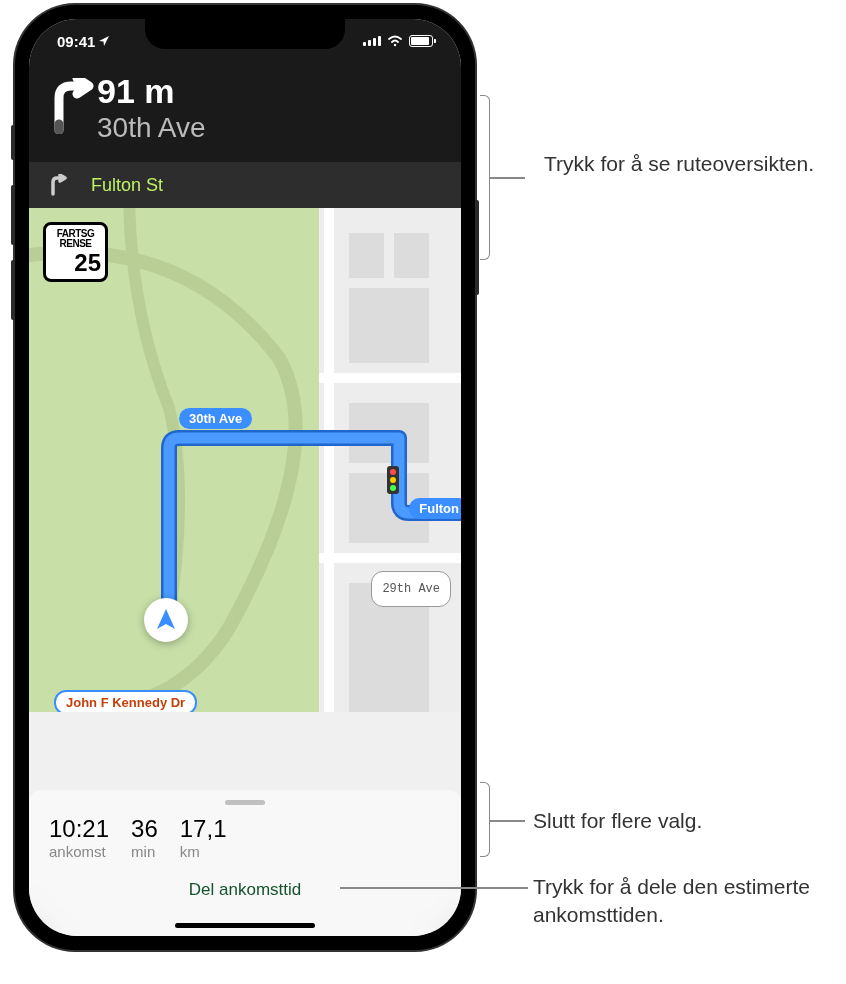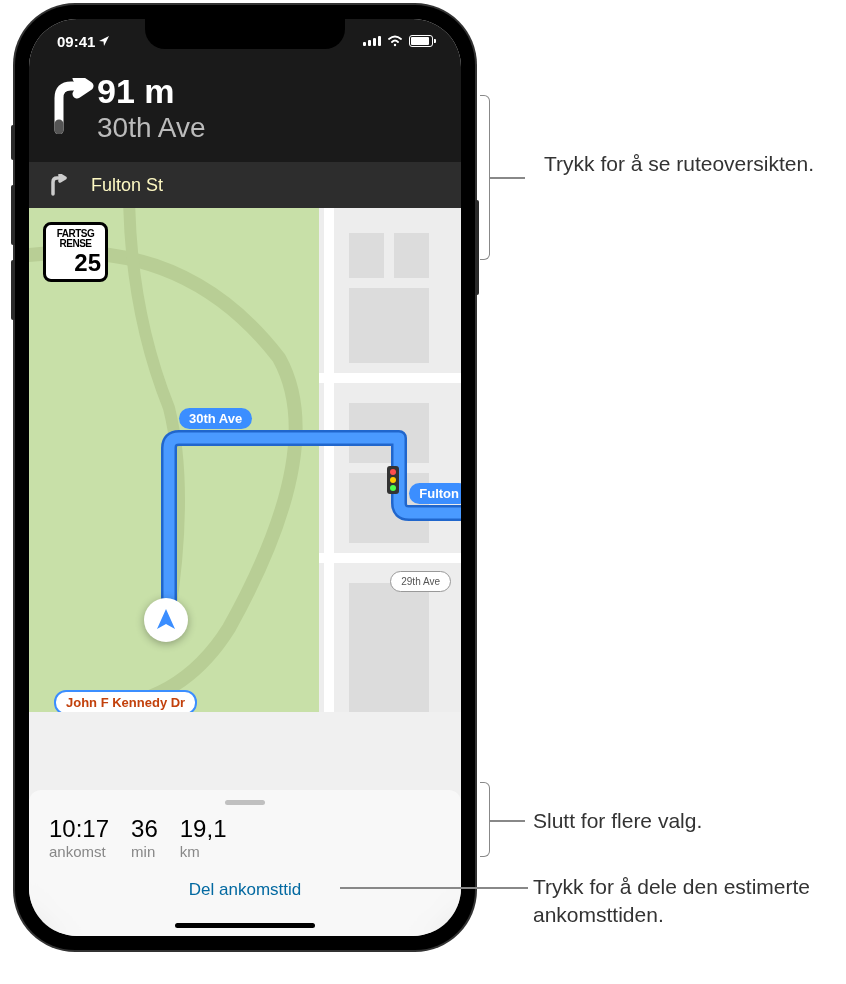--- a/index.html
+++ b/index.html
@@ -174,21 +174,21 @@
       color: #fff;
       padding: 12px 20px;
       display: flex;
       align-items: center;
       gap: 22px;
     }
     
     .next-street {
       font-size: 18px;
       font-weight: 400;
-      color: #fef9c3;
+      color: #bef264;
     }
     
     .map-area {
       position: relative;
       height: 504px;
       background: linear-gradient(135deg, #cce5b8 0%, #b8d99a 40%, #cce5b8 60%, #e8e8e8 70%);
       overflow: hidden;
     }
     
     .park-bg {
@@ -257,25 +257,26 @@
       background: #3b8eff;
       color: #fff;
       border: none;
     }
     
     .map-label-gray {
       position: absolute;
       background: #fff;
       border: 1.5px solid #999;
       color: #555;
-      font-size: 10px;
+      font-size: 12px;
       font-weight: 500;
-      padding: 4px 10px;
+      padding: 10px 10px;
       border-radius: 12px;
       white-space: nowrap;
+      font-family: Liberation Mono, monospace;
     }
     
     .traffic-light {
       position: absolute;
       right: 62px;
       top: 258px;
       width: 12px;
       height: 28px;
       background: #333;
       border-radius: 3px;
@@ -347,21 +348,21 @@
       color: #fff;
       font-size: 22px;
       font-weight: 600;
       padding: 14px 26px;
       border-radius: 12px;
       border: none;
     }
     
     .share-eta {
       text-align: center;
-      color: #0369a1;
+      color: #14532d;
       font-size: 17px;
       font-weight: 400;
       padding: 6px 0;
     }
     
     .home-indicator {
       position: absolute;
       bottom: 8px;
       left: 50%;
       transform: translateX(-50%);
@@ -469,21 +470,21 @@
         <path d="M 140 410 L 140 240 Q 140 230, 150 230 L 370 230 L 370 295 Q 370 305, 380 305 L 440 305" stroke="#4a9aff" stroke-width="11" fill="none" stroke-linejoin="round"></path>
       </svg>
 
       <div class="speed-limit">
         <div class="speed-limit-label">FARTSG</div>
         <div class="speed-limit-label">RENSE</div>
         <div class="speed-limit-value">25</div>
       </div>
 
       <div class="map-label filled" style="left:150px;top:200px;">30th Ave</div>
-      <div class="map-label filled" style="right:-8px;top:275px;">Fulton</div>
+      <div class="map-label filled" style="right:-8px;top:290px;">Fulton</div>
       <div class="map-label-gray" style="right:10px;top:363px;">29th Ave</div>
       <div class="map-label" style="left:25px;top:482px;">John F Kennedy Dr</div>
 
       <div class="traffic-light">
         <span></span>
           <span></span>
           <span></span>
       </div>
 
       <div class="user-location">
@@ -491,29 +492,29 @@
           <path d="M13 2 L22 22 L13 17 L4 22 Z" fill="#3b8eff"></path>
         </svg>
       </div>
     </div>
 
     <div class="bottom-panel">
       <div class="grabber"></div>
       <div class="info-row">
         <div class="info-stats">
           <div class="stat">
-            <div class="stat-value">10:17</div>
+            <div class="stat-value">10:21</div>
             <div class="stat-label">ankomst</div>
           </div>
           <div class="stat">
             <div class="stat-value">36</div>
             <div class="stat-label">min</div>
           </div>
           <div class="stat">
-            <div class="stat-value">19,1</div>
+            <div class="stat-value">17,1</div>
             <div class="stat-label">km</div>
           </div>
         </div>
       </div>
       <div class="share-eta">Del ankomsttid</div>
     </div>
 
     <div class="home-indicator"></div>
   </div>
 </div>

